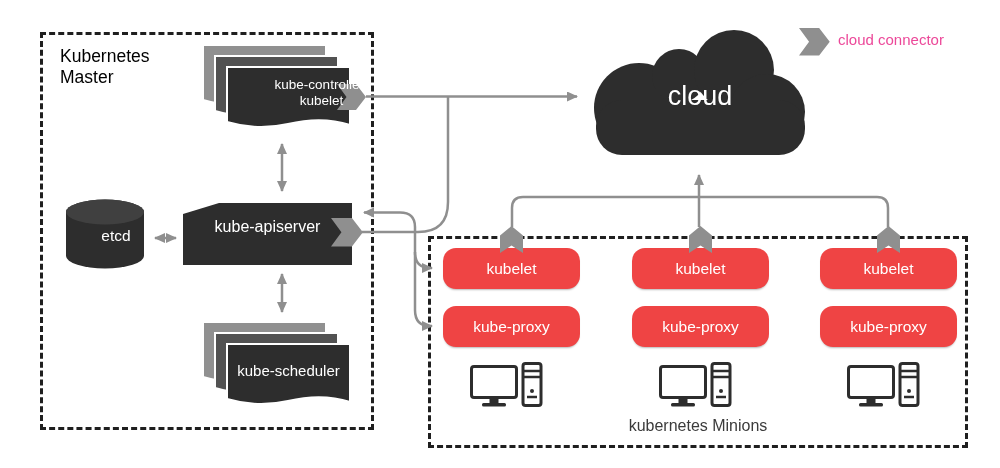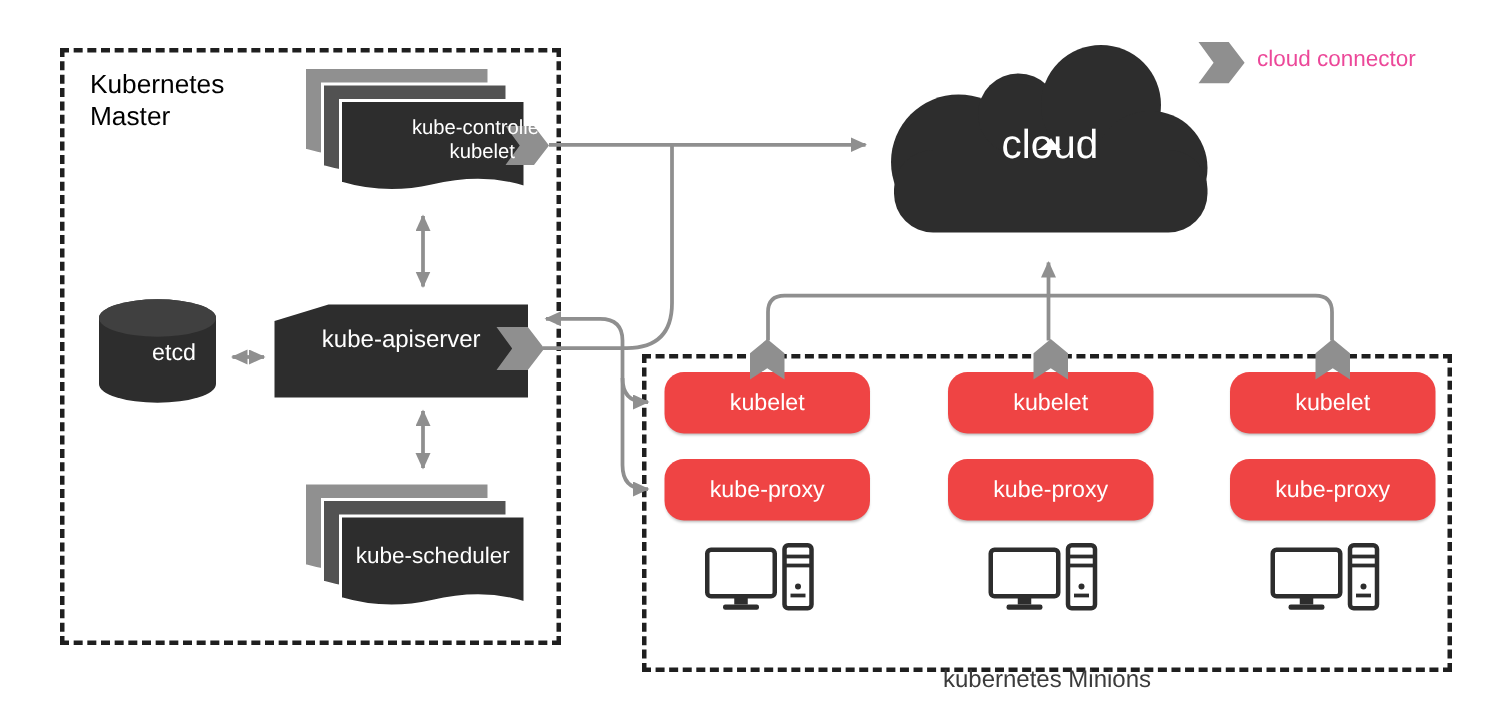--- a/index.html
+++ b/index.html
@@ -13,21 +13,21 @@
   #diagram-svg{position:absolute;left:0;top:0;z-index:2;}
   .pill{
     position:absolute;width:137px;height:41px;border-radius:13px;background:#ef4444;color:#ffffff;
     display:flex;align-items:center;justify-content:center;font-size:15.5px;z-index:1;
     box-shadow:0 2px 2px -1px rgba(0,0,0,.28);
   }
   .shape-label{position:absolute;color:#ffffff;display:flex;align-items:center;justify-content:center;
     text-align:center;z-index:3;pointer-events:none;}
   .outside-label{position:absolute;color:#3b3b3b;z-index:3;}
   #master-title{left:60px;top:46px;font-size:17.5px;line-height:21px;white-space:pre-line;color:#000000;}
-  #minions-title{left:428px;top:417px;width:540px;text-align:center;font-size:16px;color:#3b3b3b;margin-top:28px;}
+  #minions-title{left:428px;top:417px;width:540px;text-align:center;font-size:16px;color:#3b3b3b;}
   #legend-label{left:838px;top:31px;font-size:15px;color:#ec4899;}
   #cloud-label{left:595px;top:40px;width:210px;height:112px;font-size:27px;}
   #etcd-label{left:66px;top:222px;width:78px;height:28px;font-size:15.5px;padding-left:11px;}
   #apiserver-label{left:183px;top:203px;width:169px;height:48px;font-size:16px;}
   #controller-label{left:227px;top:69px;width:123px;height:48px;flex-direction:column;font-size:13.5px;line-height:16px;padding-left:33px;}
   #scheduler-label{left:227px;top:344px;width:123px;height:52px;font-size:15px;}
 </style>
 </head>
 <body>
 

